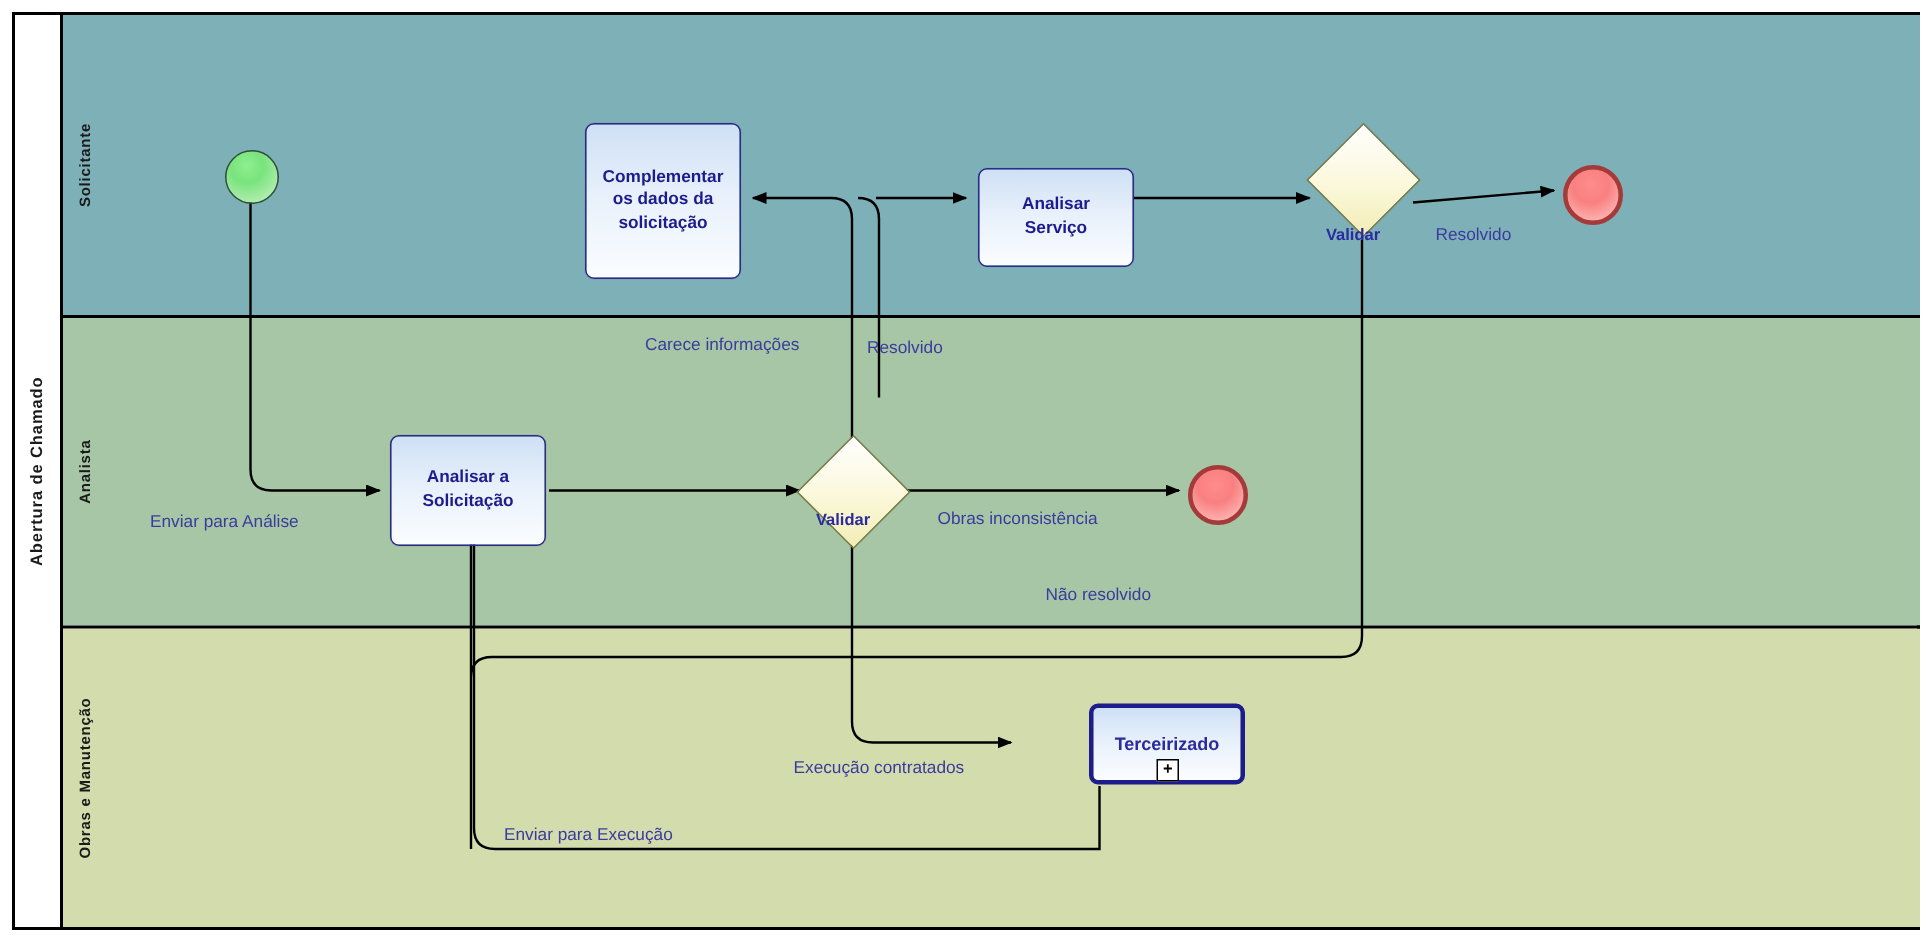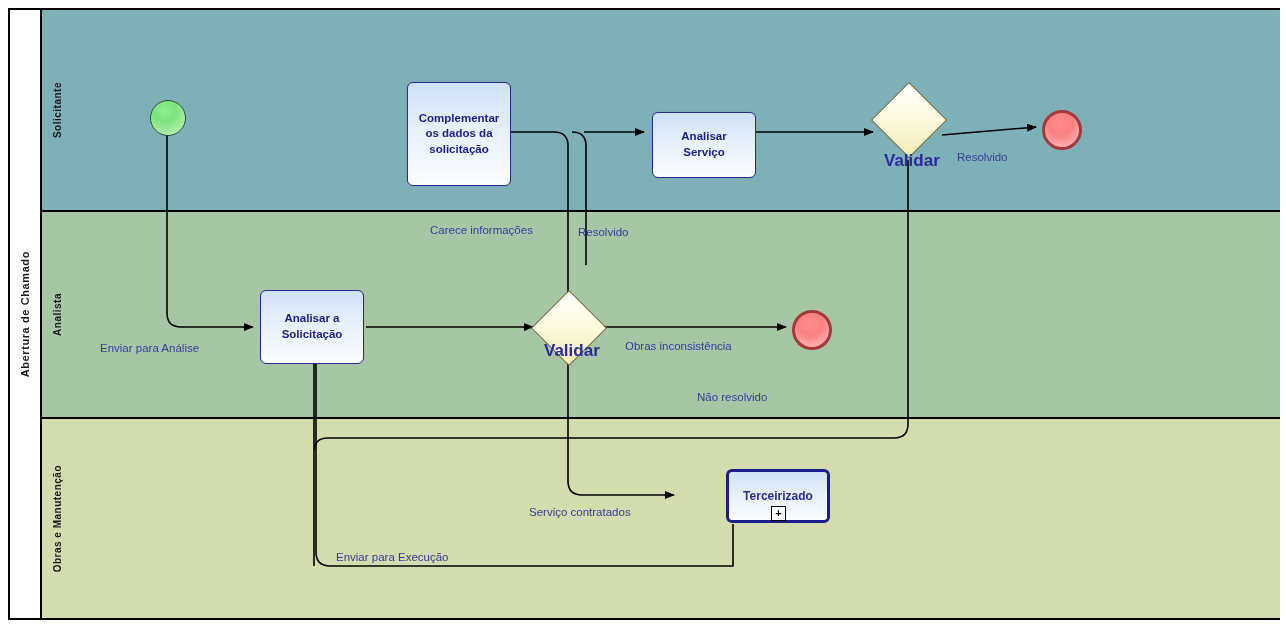--- a/index.html
+++ b/index.html
@@ -49,21 +49,21 @@
         border:1.5px solid #2f4f3a;
         background:radial-gradient(circle at 40% 28%,#8ef08e 0%,#79e37d 35%,#cdf3c8 100%);}
   .end-event{position:absolute;width:34px;height:34px;border-radius:50%;
         border:3.5px solid #a53a3a;
         background:radial-gradient(circle at 45% 30%,#ff8c8c 0%,#f98080 40%,#ffc9c9 100%);}
 
   .gateway{position:absolute;width:52px;height:52px;
         background:linear-gradient(135deg,#ffffff 0%,#fbf8da 55%,#f2edb5 100%);
         border:1px solid #7a7a4a;transform:rotate(45deg);}
 
-  .node-label{position:absolute;font-size:17px;font-weight:bold;color:#2b2b9e;
+  .node-label{position:absolute;font-size:11px;font-weight:bold;color:#2b2b9e;
         white-space:nowrap;}
   .flow-label{position:absolute;font-size:11.5px;color:#3b3b9e;white-space:nowrap;}
 </style>
 </head>
 <body>
 
 <div id="canvas">
 
   <div class="pool">
 
@@ -122,21 +122,21 @@
       <path d="M733,524 L733,566 L330,566 Q316,566 316,552 L316,341"></path>
     </g>
 
     <g fill="none" stroke="#000" stroke-width="1.6">
       <path d="M572,132 Q586,132 586,146 L586,265"></path>
     </g>
   </svg>
 
   <div class="start-event" style="left:150px;top:100px;"></div>
 
-  <div class="task" style="left:407px;top:82px;width:104px;height:104px;">Complementar os dados da solicitação</div>
+  <div class="task" style="left:390px;top:82px;width:104px;height:104px;">Complementar os dados da solicitação</div>
 
   <div class="task" style="left:652px;top:112px;width:104px;height:66px;">Analisar Serviço</div>
 
   <div class="gateway" style="left:882px;top:93px;"></div>
   <div class="node-label" style="left:884px;top:151px;">Validar</div>
 
   <div class="end-event" style="left:1042px;top:110px;"></div>
 
   <div class="task" style="left:260px;top:290px;width:104px;height:74px;">Analisar a Solicitação</div>
 
@@ -155,17 +155,17 @@
   <div class="flow-label" style="left:430px;top:224px;">Carece informações</div>
 
   <div class="flow-label" style="left:578px;top:226px;">Resolvido</div>
 
   <div class="flow-label" style="left:957px;top:151px;">Resolvido</div>
 
   <div class="flow-label" style="left:625px;top:340px;">Obras inconsistência</div>
 
   <div class="flow-label" style="left:697px;top:391px;">Não resolvido</div>
 
-  <div class="flow-label" style="left:529px;top:506px;">Serviço contratados</div>
+  <div class="flow-label" style="left:529px;top:506px;">Execução contratados</div>
 
   <div class="flow-label" style="left:336px;top:551px;">Enviar para Execução</div>
 
 </div>
 
 </body></html>

